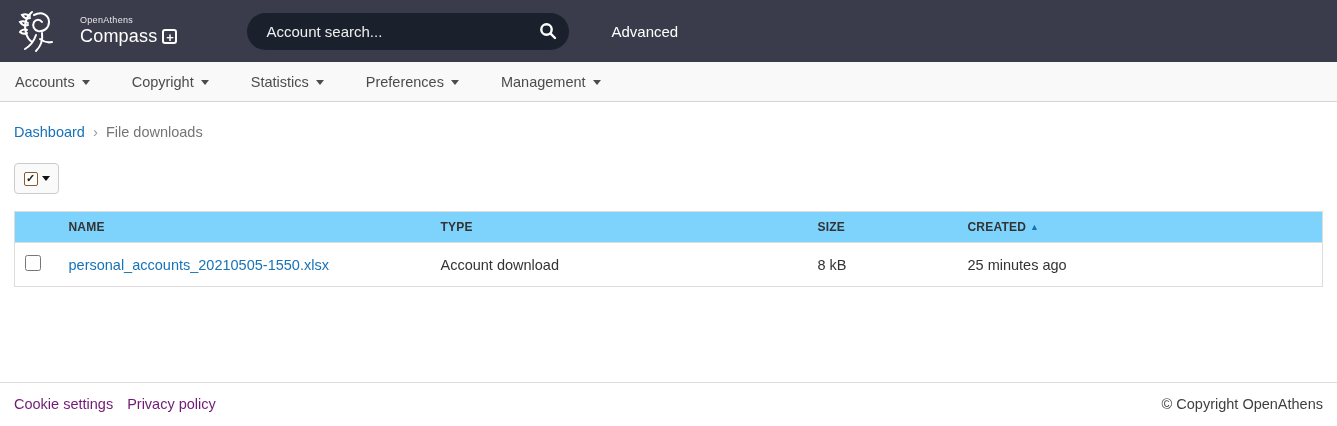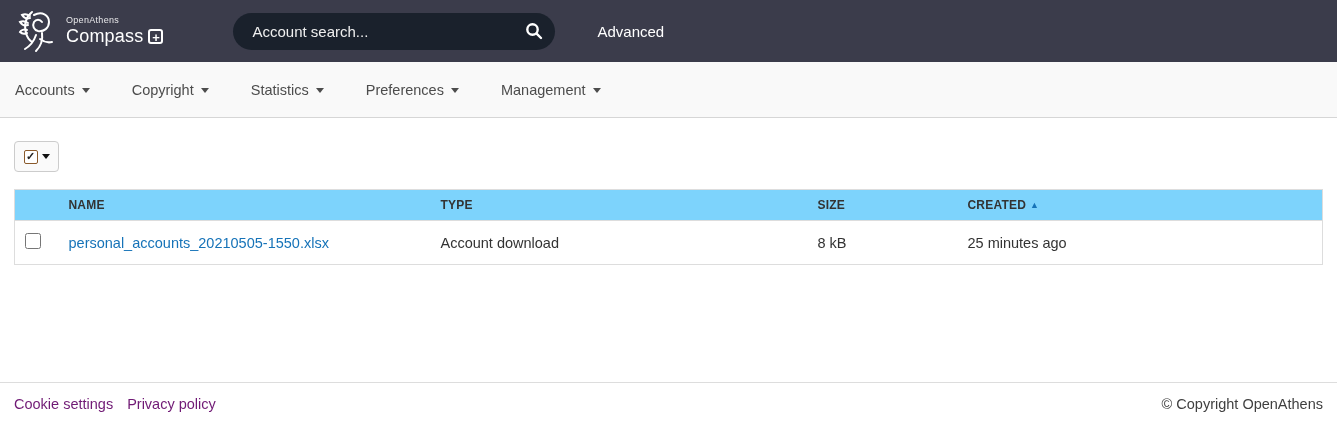--- a/index.html
+++ b/index.html
@@ -17,21 +17,21 @@
   
   .app-header {
     height:62px;
     background:#3b3c4b;
     display:flex;
     align-items:center;
     padding:0 18px 0 16px;
     flex:0 0 auto;
     color:#fff;
   }
-  .brand { display:flex; align-items:center; gap:10px; cursor:pointer; }
+  .brand { display:flex; align-items:center; gap:24px; cursor:pointer; }
   .brand-mark { width:40px; height:44px; flex:0 0 auto; }
   .brand-text { display:flex; flex-direction:column; line-height:1.05; }
   .brand-super { font-size:9px; color:#e8e8ea; letter-spacing:.3px; margin-bottom:2px; }
   .brand-name-row { display:flex; align-items:center; gap:5px; }
   .brand-name { font-size:18px; font-weight:400; color:#ffffff; letter-spacing:.2px; }
   .brand-badge {
     width:15px; height:15px; border:2px solid #fff; border-radius:3px;
     display:grid; place-items:center; font-size:13px; font-weight:bold; line-height:1;
     color:#fff;
   }
@@ -63,21 +63,21 @@
   .hgap { margin-left:28px; }
   .avatar {
     width:34px; height:34px; border-radius:50%;
     background:#ffffff; color:#343747;
     display:grid; place-items:center;
     font-size:14px; font-weight:bold; margin-left:28px; cursor:pointer;
   }
 
   
   .main-nav {
-    height:56px; background:#f9f9f9;
+    height:40px; background:#f9f9f9;
     border-bottom:1px solid #d6d6d6;
     display:flex; align-items:center;
     padding:0 15px; flex:0 0 auto;
   }
   .nav-item {
     display:flex; align-items:center; gap:7px;
     margin-right:42px; cursor:pointer;
     font-size:14.5px; color:#4c4c4c;
   }
   .caret-down {
@@ -215,20 +215,25 @@
     <span>Preferences</span>
     <span class="caret-down"></span>
   </div>
   <div class="nav-item">
     <span>Management</span>
     <span class="caret-down"></span>
   </div>
 </nav>
 
 <main class="content">
+  <div class="breadcrumb">
+    <a>Dashboard</a>
+    <span class="crumb-sep">›</span>
+    <span class="crumb-current">File downloads</span>
+  </div>
 
   <div class="toolbar">
     <button class="select-btn">
       <span class="cb-glyph">✓</span>
       <span class="btn-caret"></span>
     </button>
   </div>
 
   <table class="downloads-table">
     <colgroup>

